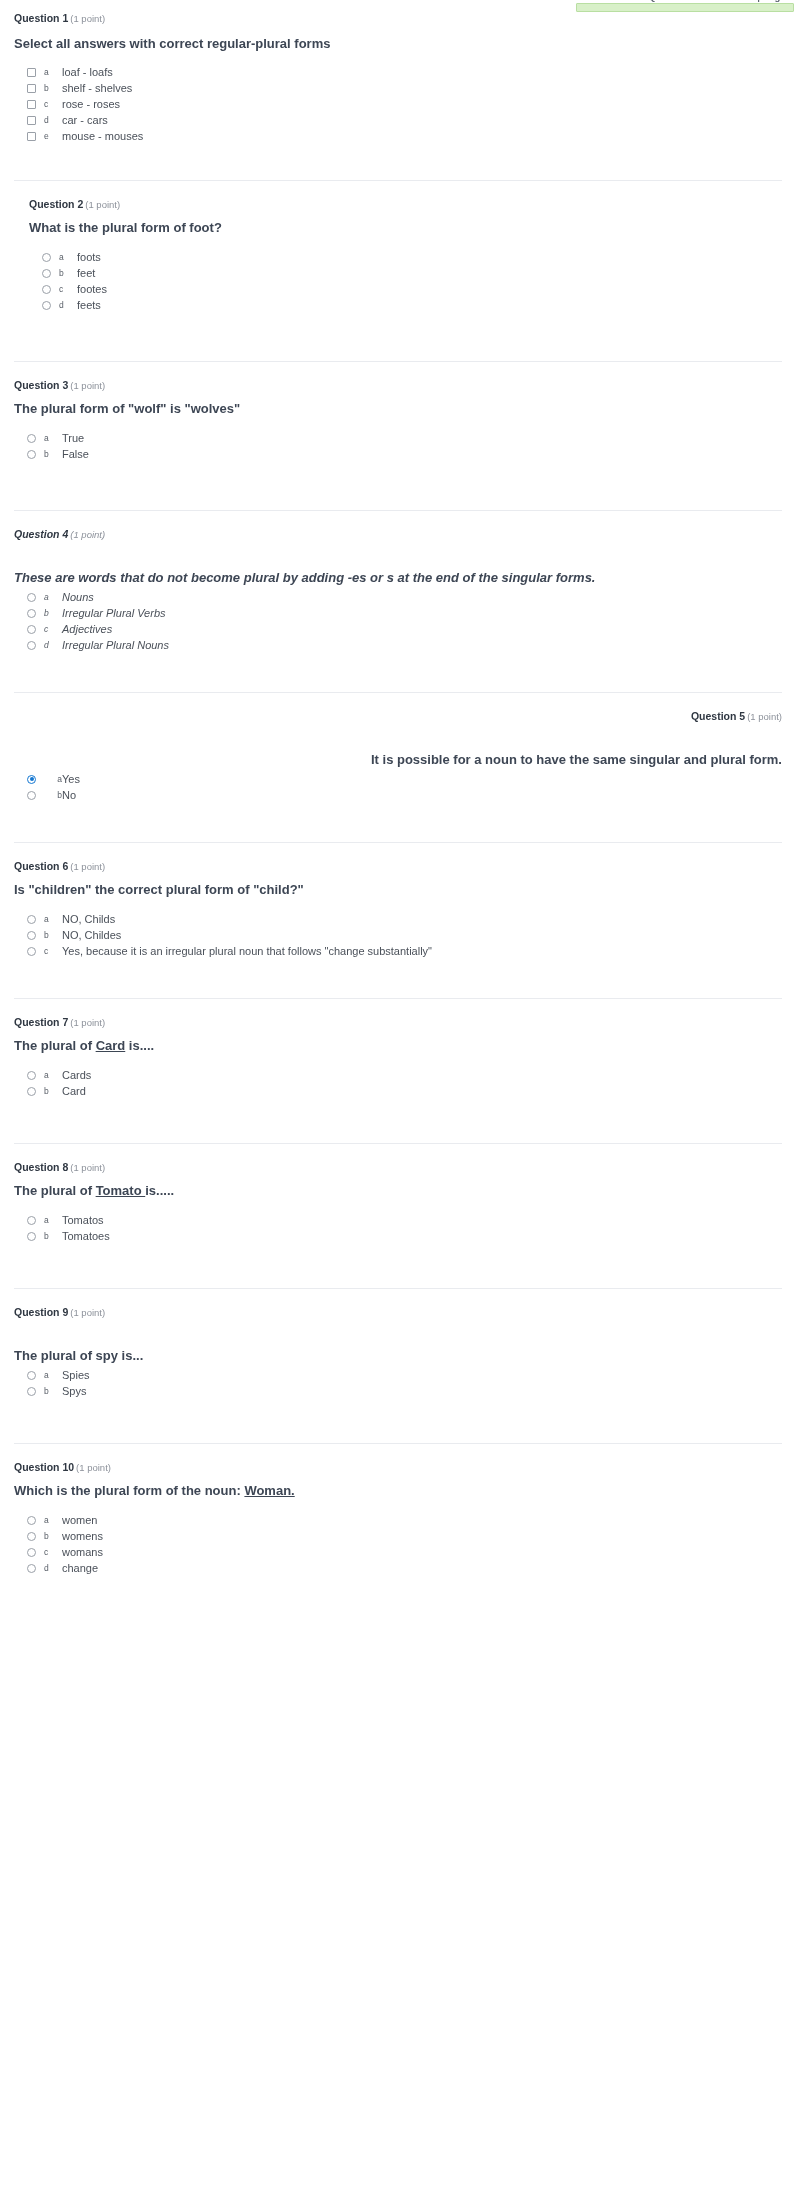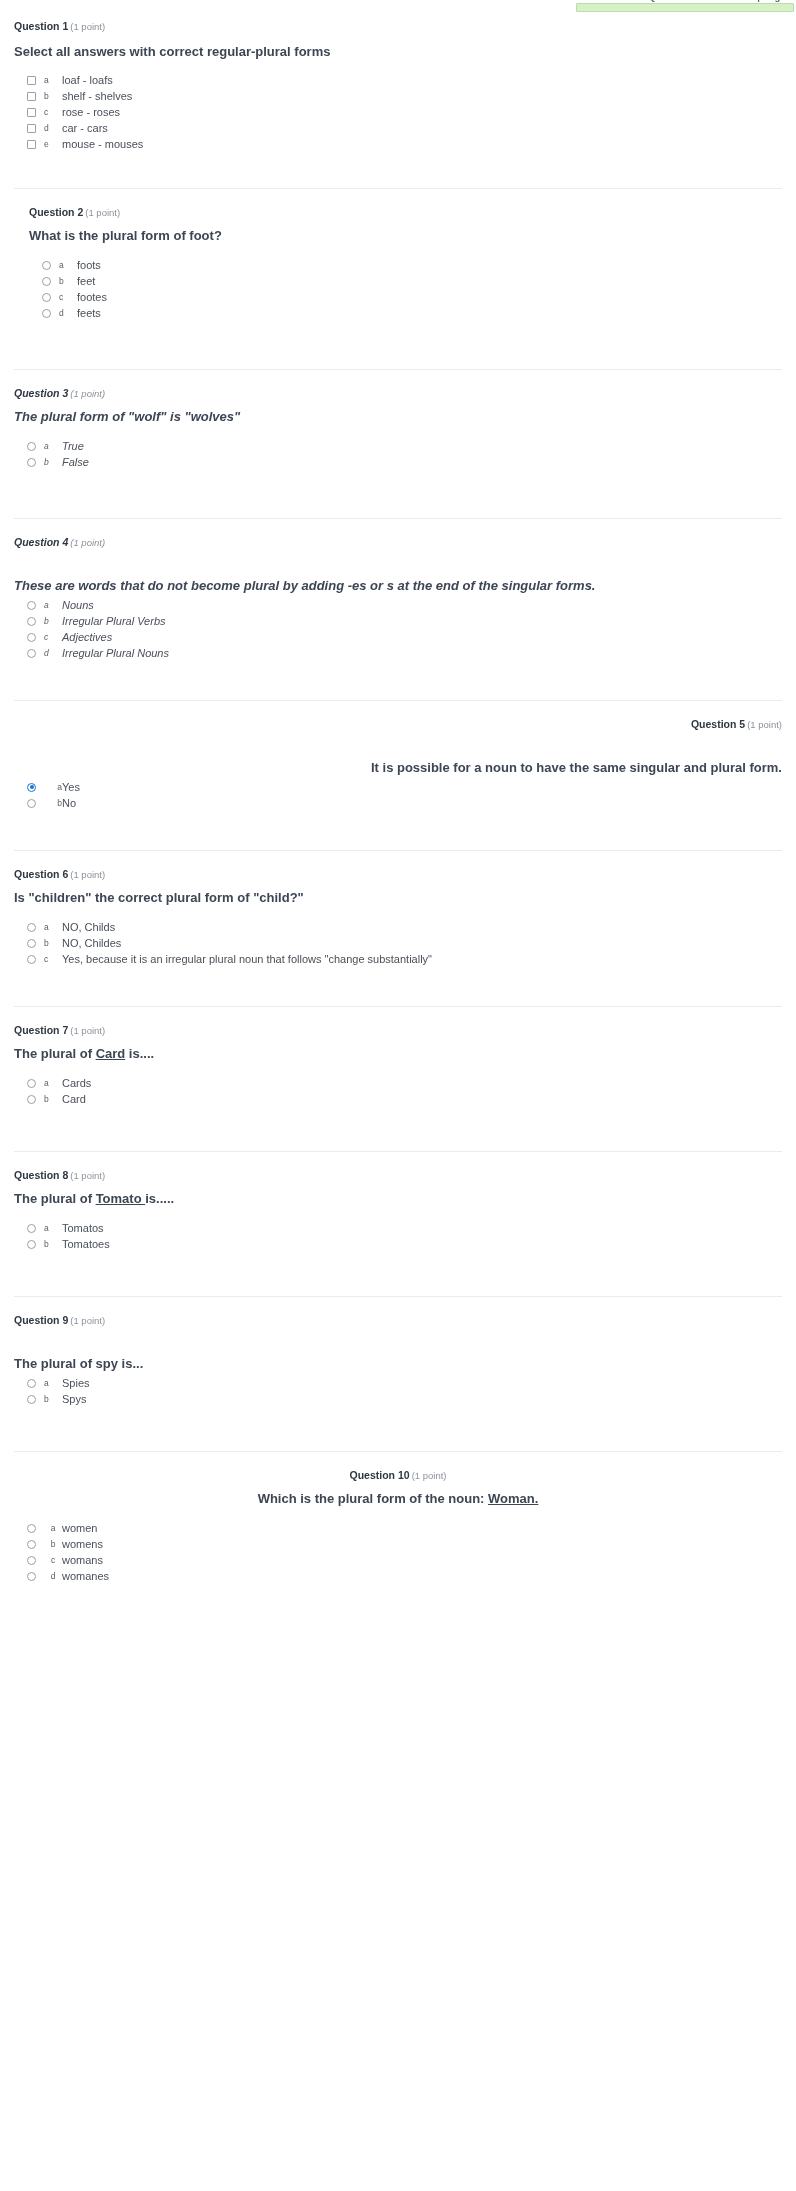--- a/index.html
+++ b/index.html
@@ -48,21 +48,21 @@
     height: 9px;
     width: 218px;
     background: #d8f0c8;
     border: 1px solid #b9dfa2;
     border-radius: 1px;
   }
 
   
   .quiz {
     position: absolute;
-    top: 14px;
+    top: 6px;
     left: 0;
     width: 796px;
   }
 
   .question-block {
     padding: 0 14px;
     position: relative;
   }
   .question-sep {
     border: 0;
@@ -215,21 +215,21 @@
           <span class="choice-text">footes</span>
         </li>
         <li class="answer-row">
           <span class="choice-control radio"></span>
           <span class="choice-letter">d</span>
           <span class="choice-text">feets</span>
         </li>
       </ul>
     </div>
     <hr class="question-sep">
-    <div class="question-block" style="padding-top: 17px; padding-bottom: 48px; font-style: italic;">
+    <div class="question-block" style="padding-top: 17px; padding-bottom: 48px;">
       <div class="q-header"><span class="q-label">Question 3</span><span class="q-points">(1 point)</span></div>
       <div style="height: 8px;"></div>
       <div class="q-text">The plural form of "wolf" is "wolves"</div>
       <div style="height: 13px;"></div>
       <ul class="answers">
         <li class="answer-row">
           <span class="choice-control radio"></span>
           <span class="choice-letter">a</span>
           <span class="choice-text">True</span>
         </li>
@@ -363,21 +363,21 @@
           <span class="choice-text">Spies</span>
         </li>
         <li class="answer-row">
           <span class="choice-control radio"></span>
           <span class="choice-letter">b</span>
           <span class="choice-text">Spys</span>
         </li>
       </ul>
     </div>
     <hr class="question-sep">
-    <div class="question-block" style="padding-top: 17px; padding-bottom: 30px; text-align: center;">
+    <div class="question-block" style="padding-top: 17px; padding-bottom: 30px;">
       <div class="q-header"><span class="q-label">Question 10</span><span class="q-points">(1 point)</span></div>
       <div style="height: 8px;"></div>
       <div class="q-text"><span>Which is the plural form of the noun: </span><u>Woman.</u></div>
       <div style="height: 13px;"></div>
       <ul class="answers">
         <li class="answer-row">
           <span class="choice-control radio"></span>
           <span class="choice-letter">a</span>
           <span class="choice-text">women</span>
         </li>
@@ -387,17 +387,17 @@
           <span class="choice-text">womens</span>
         </li>
         <li class="answer-row">
           <span class="choice-control radio"></span>
           <span class="choice-letter">c</span>
           <span class="choice-text">womans</span>
         </li>
         <li class="answer-row">
           <span class="choice-control radio"></span>
           <span class="choice-letter">d</span>
-          <span class="choice-text">womanes</span>
+          <span class="choice-text">change</span>
         </li>
       </ul>
     </div>
   </div>
 
 </body></html>

